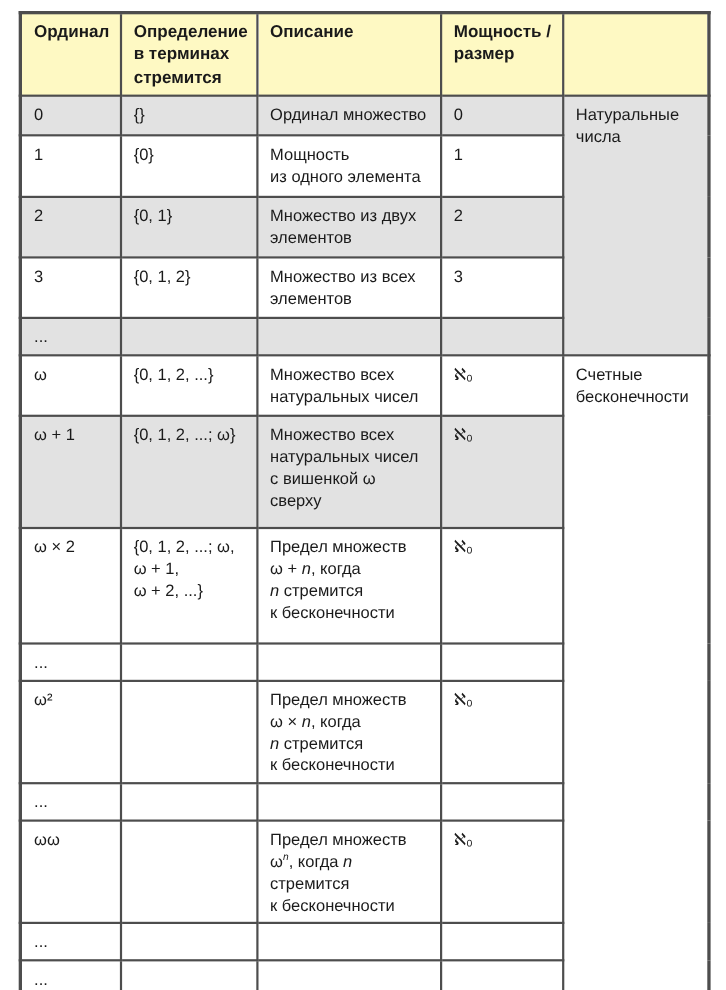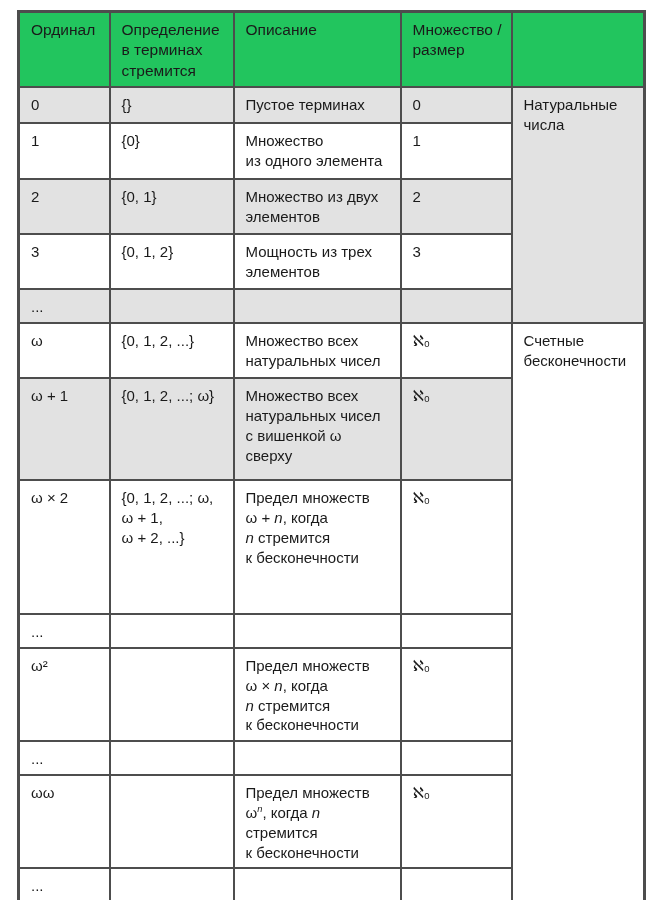--- a/index.html
+++ b/index.html
@@ -31,22 +31,22 @@
     border: 2px solid #4d4d4d;
     padding: 7px 8px 5px 11px;
     vertical-align: top;
     text-align: left;
     white-space: pre-line;
     font-size: 15px;
     line-height: 1.32;
     overflow: hidden;
   }
   table.ordinals th {
-    font-weight: normal;
-    background: #22c55e;
+    font-weight: bold;
+    background: #fef9c3;
     font-size: 15.5px;
   }
   tr.shade > td { background: #e2e2e2; }
   tr.plain > td { background: #ffffff; }
   td.group-cell {
     vertical-align: middle;
     font-size: 15px;
   }
   td.c-card {
     font-family: "Liberation Sans", "DejaVu Sans", sans-serif;
@@ -66,50 +66,50 @@
       <col style="width:111px">
       <col style="width:133px">
     </colgroup>
     <tbody>
         <tr style="height:74px">
       <th>Ординал</th>
       <th>Определение
 в терминах
 стремится</th>
       <th>Описание</th>
-      <th>Множество /
+      <th>Мощность /
 размер</th>
       <th></th>
     </tr>
     <tr class="shade" style="height:36px">
       <td class="c-ord">0</td>
       <td class="c-def">{}</td>
-      <td class="c-desc">Пустое терминах</td>
+      <td class="c-desc">Ординал множество</td>
       <td class="c-card">0</td>
       <td class="group-cell" rowspan="5">Натуральные
 числа</td>
     </tr>
     <tr class="plain" style="height:56px">
       <td class="c-ord">1</td>
       <td class="c-def">{0}</td>
-      <td class="c-desc">Множество
+      <td class="c-desc">Мощность
 из одного элемента</td>
       <td class="c-card">1</td>
     </tr>
     <tr class="shade" style="height:55px">
       <td class="c-ord">2</td>
       <td class="c-def">{0, 1}</td>
       <td class="c-desc">Множество из двух
 элементов</td>
       <td class="c-card">2</td>
     </tr>
     <tr class="plain" style="height:55px">
       <td class="c-ord">3</td>
       <td class="c-def">{0, 1, 2}</td>
-      <td class="c-desc">Мощность из трех
+      <td class="c-desc">Множество из всех
 элементов</td>
       <td class="c-card">3</td>
     </tr>
     <tr class="shade" style="height:28px">
       <td class="c-ord">...</td>
       <td class="c-def"></td>
       <td class="c-desc"></td>
       <td class="c-card"></td>
     </tr>
     <tr class="plain" style="height:55px">
@@ -123,21 +123,21 @@
     </tr>
     <tr class="shade" style="height:102px">
       <td class="c-ord">ω + 1</td>
       <td class="c-def">{0, 1, 2, ...; ω}</td>
       <td class="c-desc">Множество всех
 натуральных чисел
 с вишенкой ω
 сверху</td>
       <td class="c-card">ℵ₀</td>
     </tr>
-    <tr class="plain" style="height:134px">
+    <tr class="plain" style="height:105px">
       <td class="c-ord">ω × 2</td>
       <td class="c-def">{0, 1, 2, ...; ω,
 ω + 1,
 ω + 2, ...}</td>
       <td class="c-desc">Предел множеств
 ω + <i>n</i>, когда
 <i>n</i> стремится
 к бесконечности</td>
       <td class="c-card">ℵ₀</td>
     </tr>

